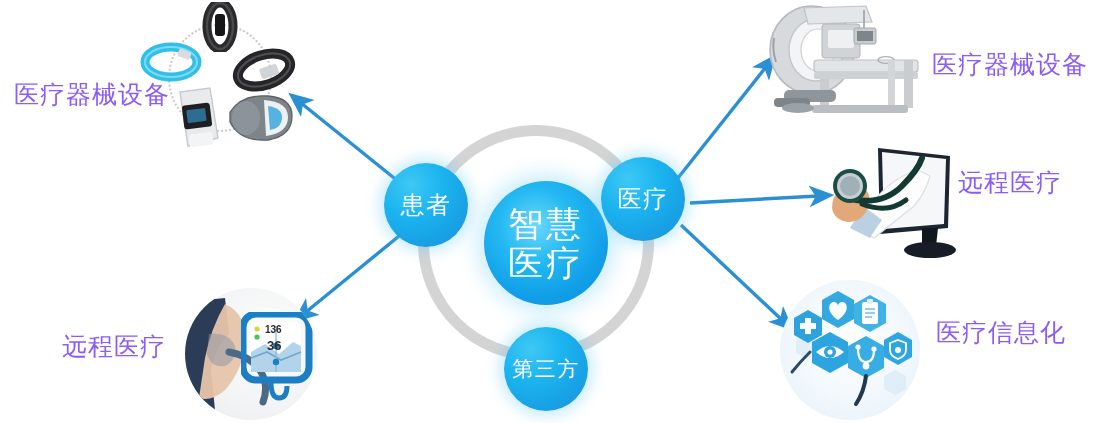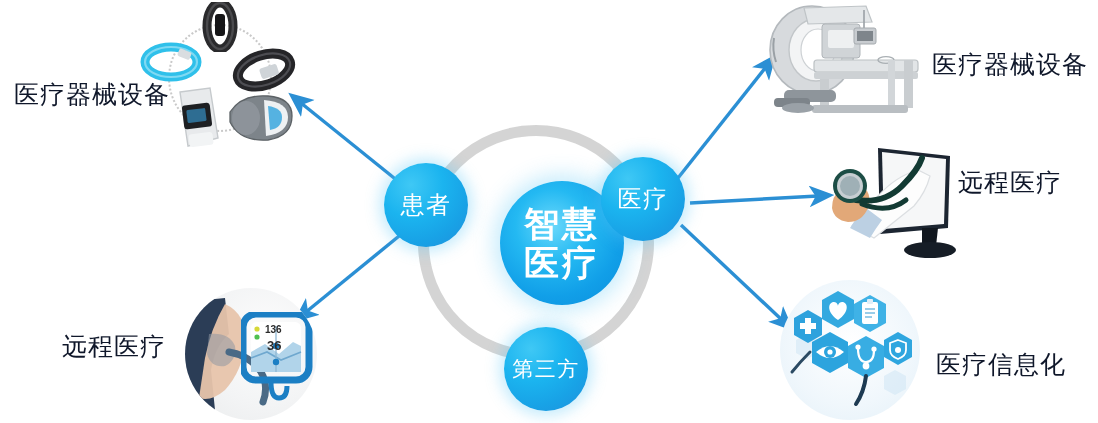--- a/index.html
+++ b/index.html
@@ -12,21 +12,21 @@
     width:1098px;
     height:423px;
     overflow:hidden;
     background:#ffffff;
   }
   .abs{position:absolute;}
 
   
   .label{
     position:absolute;
-    color:#0f172a;
+    color:#8b5cf6;
     font-size:25px;
     letter-spacing:1px;
     white-space:nowrap;
     line-height:1;
   }
 
   
   .node{
     position:absolute;
     border-radius:50%;
@@ -94,21 +94,21 @@
       <line x1="404" y1="186" x2="301" y2="103"></line>
       <line x1="404" y1="232" x2="306" y2="312"></line>
       <line x1="678" y1="178" x2="766" y2="67"></line>
       <line x1="690" y1="203" x2="818" y2="196"></line>
       <line x1="681" y1="225" x2="782" y2="320"></line>
     </g>
   </svg>
 
   <div class="ring" style="left:418px;top:125px;width:236px;height:236px;"></div>
 
-  <div class="node node-center" style="left:500px;top:181px;font-weight:bold;">
+  <div class="node node-center" style="left:484px;top:181px;">
     <div>
       <span class="ctext">智慧</span>
       <span class="ctext">医疗</span>
     </div>
   </div>
 
   <div class="node node-sm" style="left:384px;top:163px;">
     <span>患者</span>
   </div>
 
@@ -294,17 +294,17 @@
         <polygon points="104,60 118,52 132,60 132,77 118,85 104,77" fill="#2fa6df"></polygon>
         <path d="M118,60 l8,3 v7 q0,6 -8,9 q-8,-3 -8,-9 v-7 z" fill="none" stroke="#ffffff" stroke-width="1.8"></path>
         <circle cx="118" cy="70" r="3" fill="#ffffff"></circle>
       </g>
 
       <path d="M86,96 Q84,112 76,124" fill="none" stroke="#1d3a52" stroke-width="4" stroke-linecap="round"></path>
       <path d="M30,72 Q20,82 12,92" fill="none" stroke="#2b4a63" stroke-width="3" stroke-linecap="round"></path>
     </svg>
   </div>
 
-  <div class="label" style="left:936px;top:352px;font-family:Liberation Serif, serif;">
+  <div class="label" style="left:936px;top:320px;font-family:Liberation Serif, serif;">
     <span>医疗信息化</span>
   </div>
 
 </div>
 
 </body></html>

